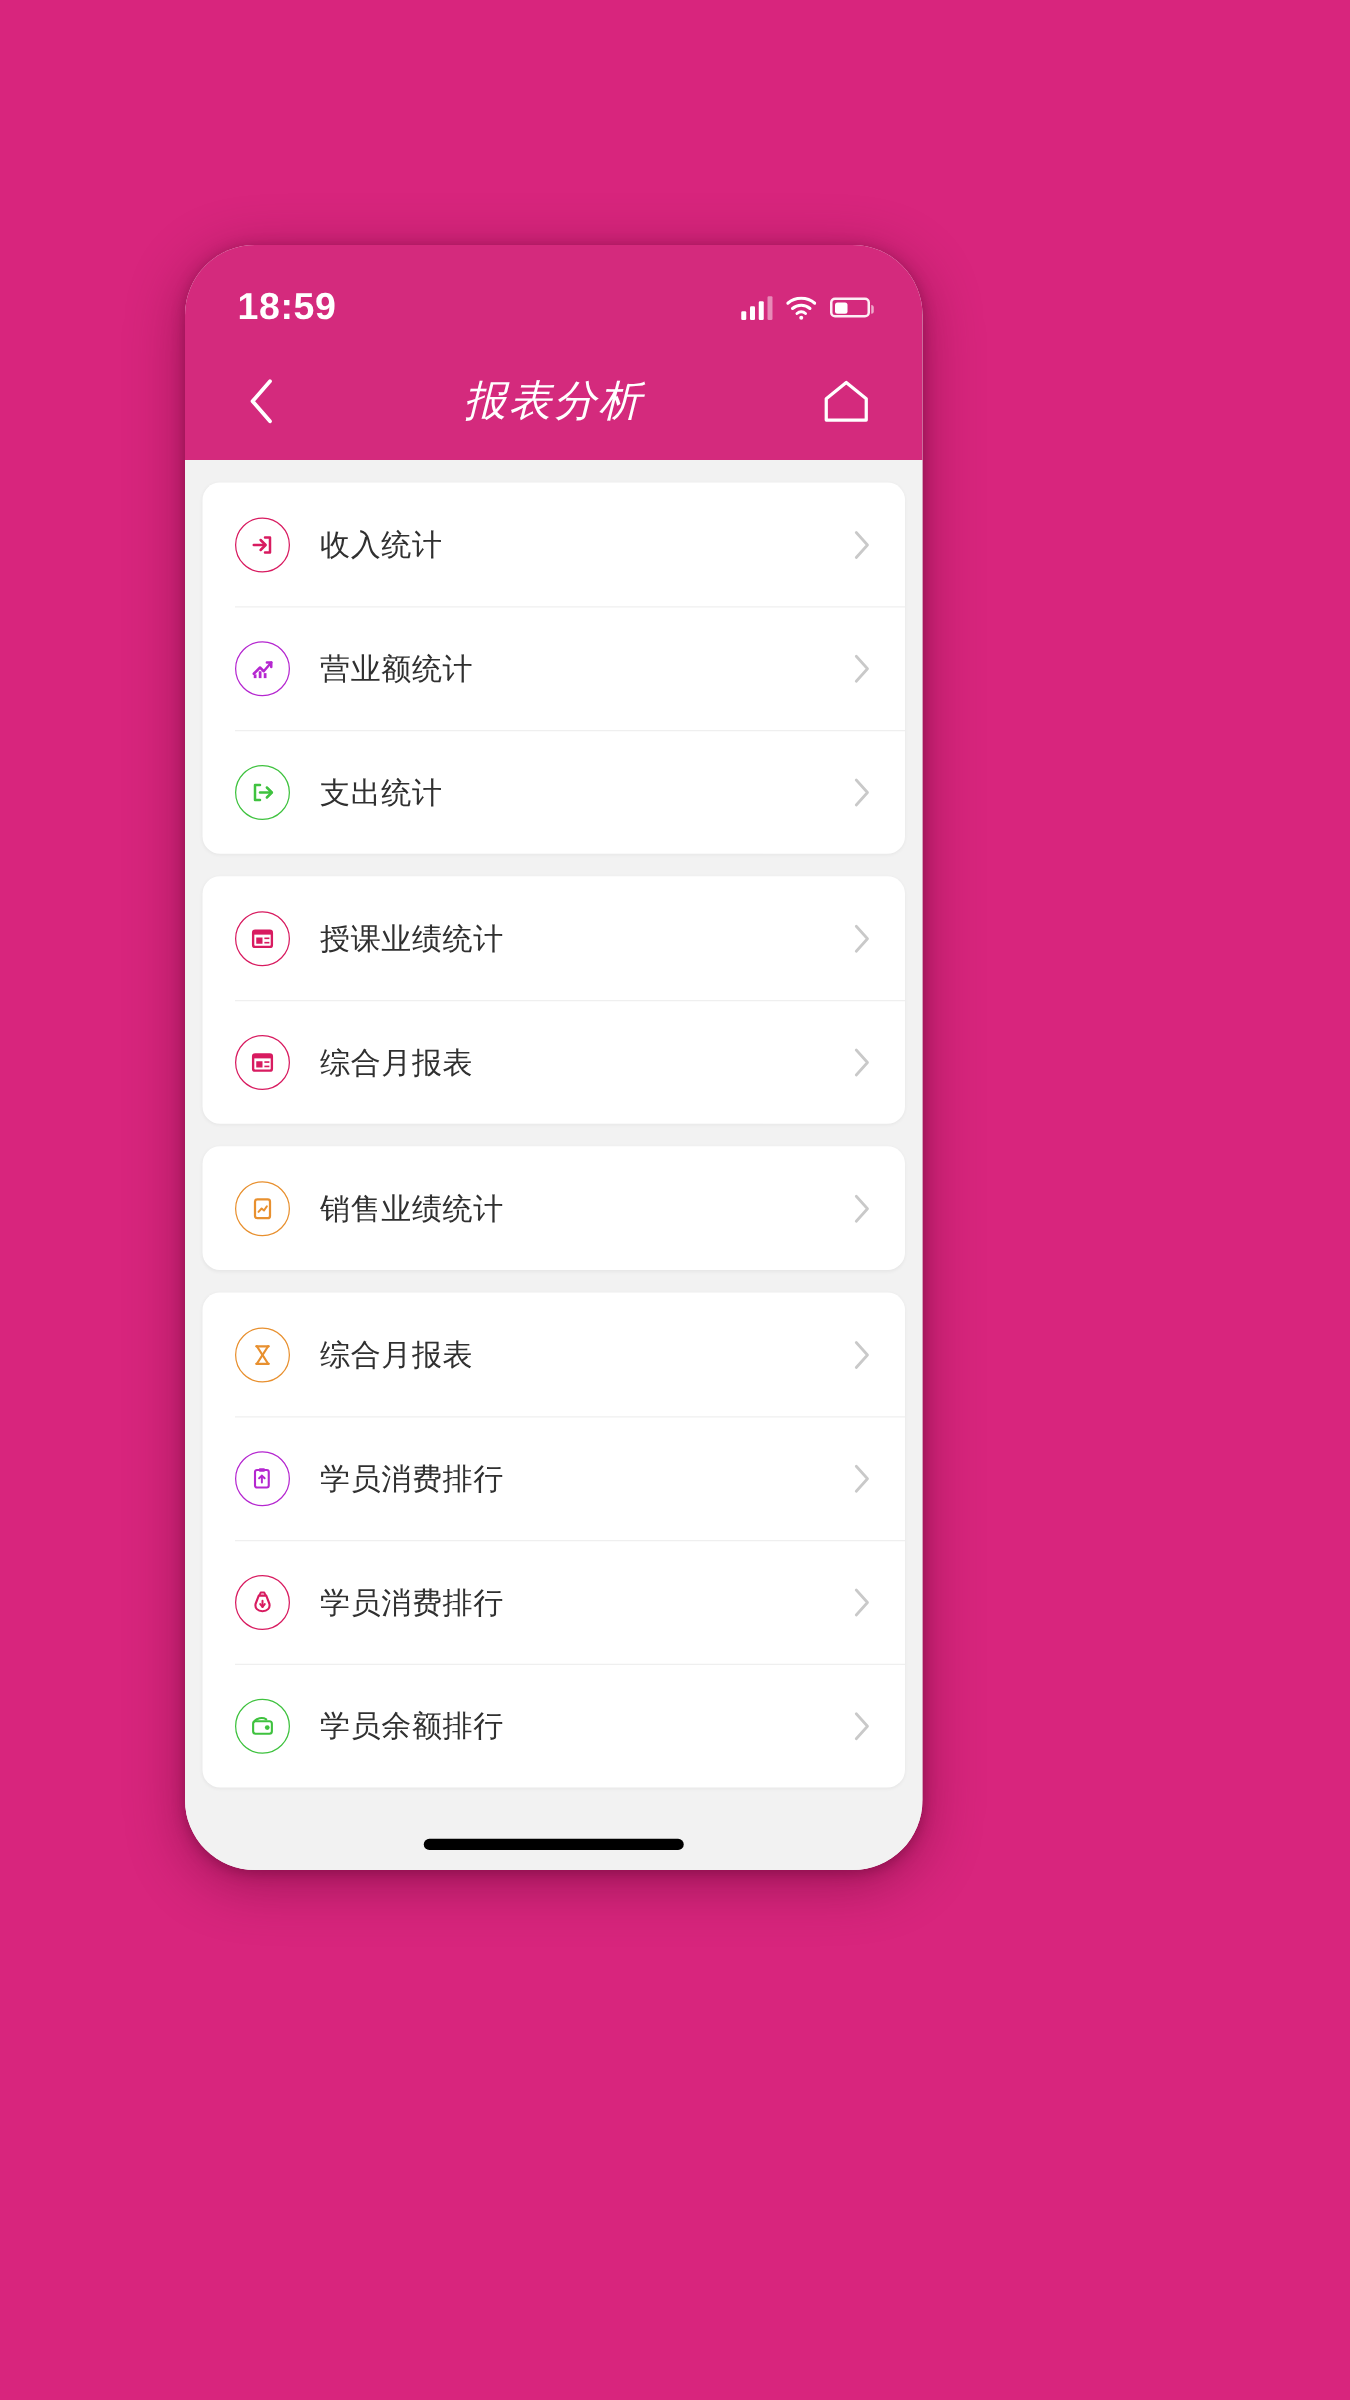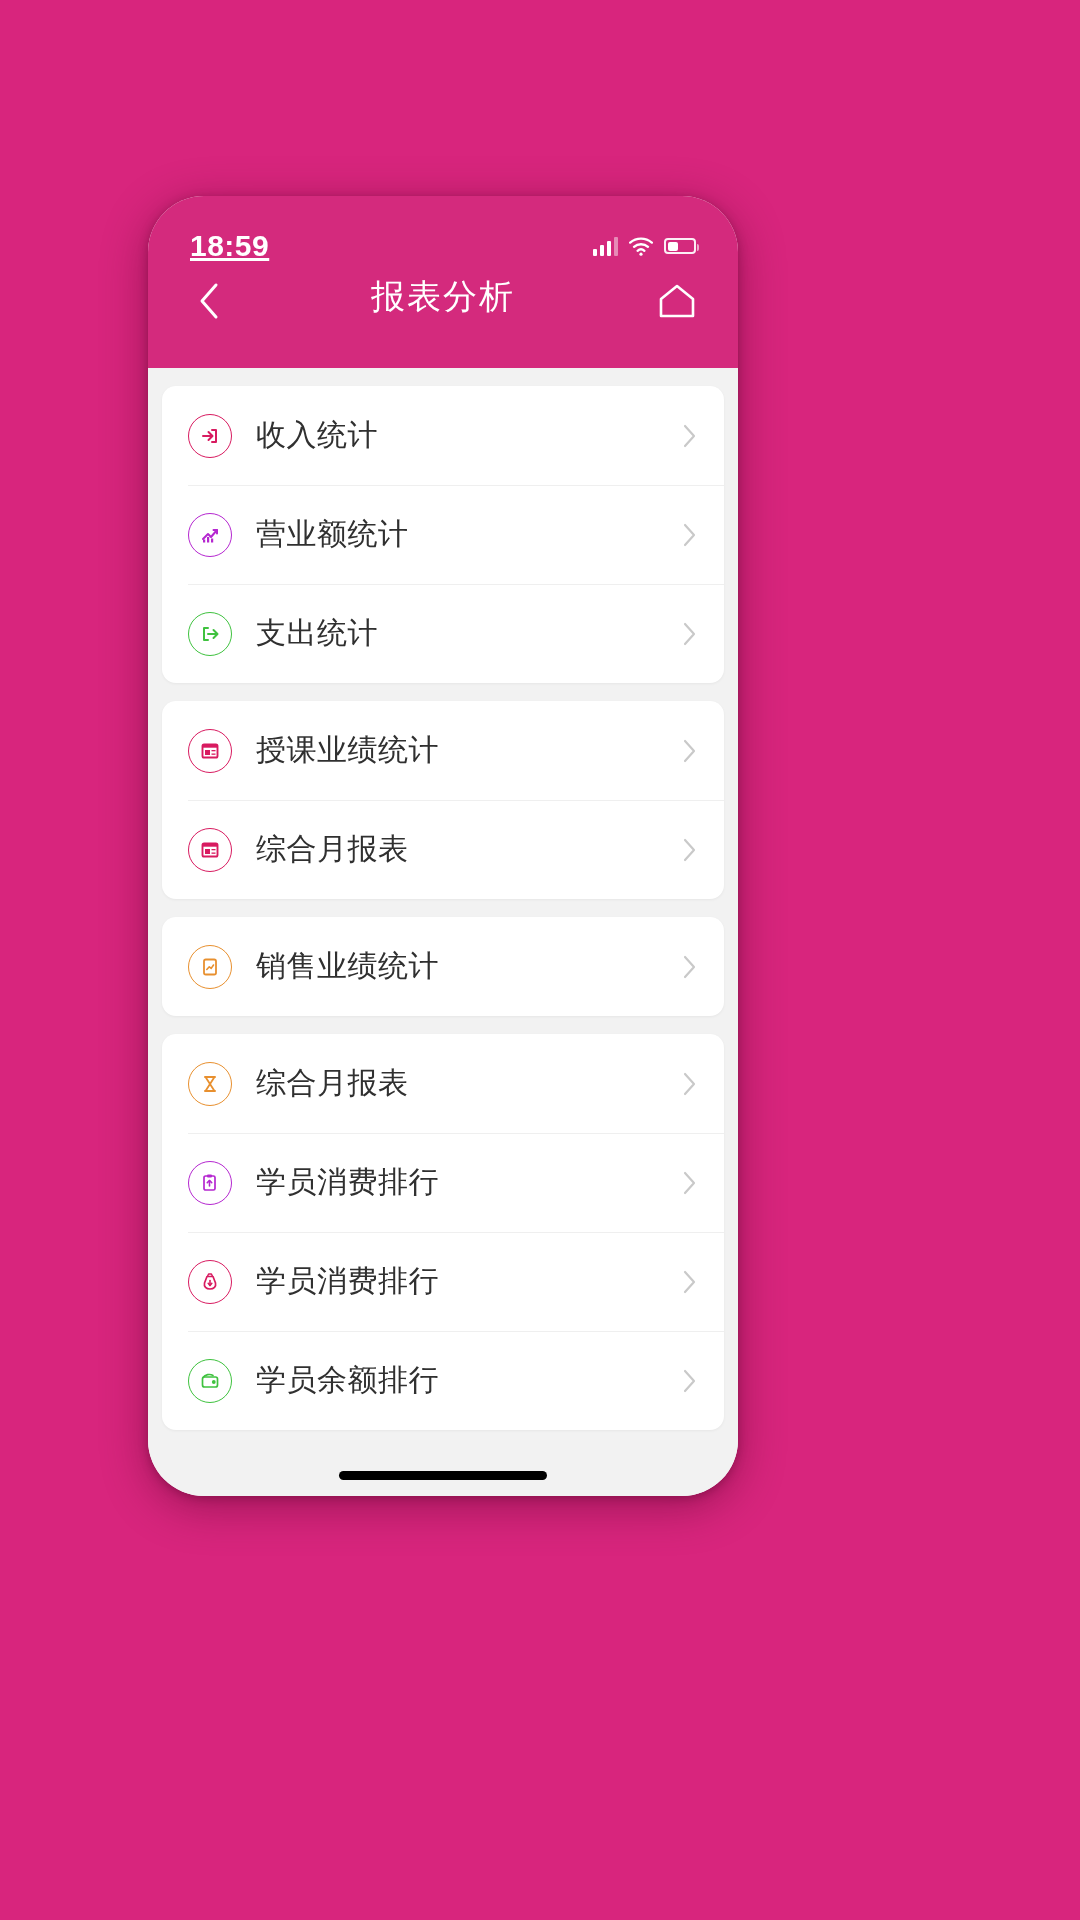--- a/index.html
+++ b/index.html
@@ -35,21 +35,20 @@
     background:#d42a7d;
     padding-top:0;
   }
   .statusbar {
     height:78px;
     display:flex;
     align-items:center;
     justify-content:space-between;
     padding:22px 42px 0 42px;
     color:#ffffff;
-    text-decoration:underline;
   }
   .clock {
     font-size:30px;
     font-weight:bold;
     letter-spacing:.5px;
   }
   .status-icons {
     display:flex;
     align-items:center;
     gap:11px;
@@ -92,22 +91,24 @@
     display:block;
     height:100%;
     width:40%;
     background:#fff;
     border-radius:2px;
   }
 
   .navbar {
     height:94px;
     display:flex;
+    align-items:center;
     padding:0 34px;
     position:relative;
+    font-style:italic;
   }
   .nav-back {
     width:54px; height:54px;
     display:flex; align-items:center; justify-content:center;
     cursor:pointer;
   }
   .nav-title {
     position:absolute;
     left:0; right:0;
     text-align:center;
@@ -158,21 +159,21 @@
     min-width:44px;
     border-radius:50%;
     border:1.6px solid currentColor;
     display:flex;
     align-items:center;
     justify-content:center;
     margin-right:24px;
   }
   .icon-circle svg { display:block; }
   .row-label {
-    font-size:30px;
+    font-size:24px;
     color:#303030;
     letter-spacing:.5px;
     flex:1;
   }
   .chev {
     color:#c9c9c9;
     display:flex;
     align-items:center;
     margin-right:4px;
   }

